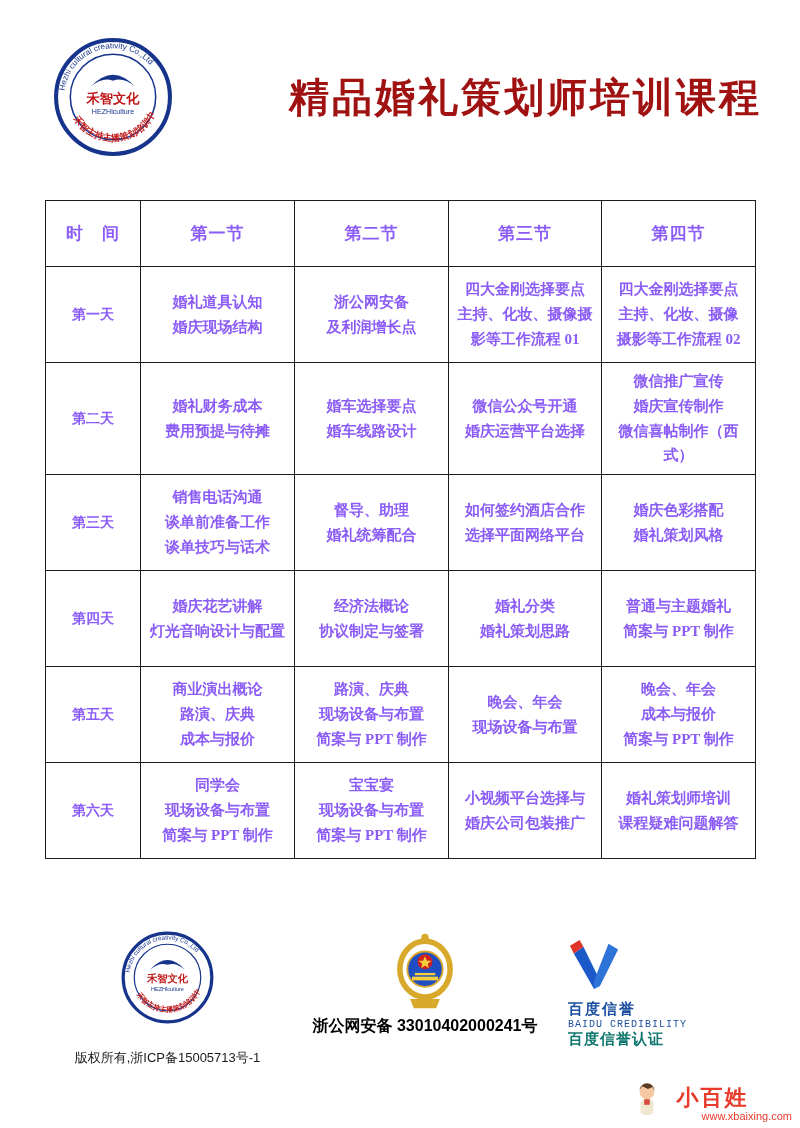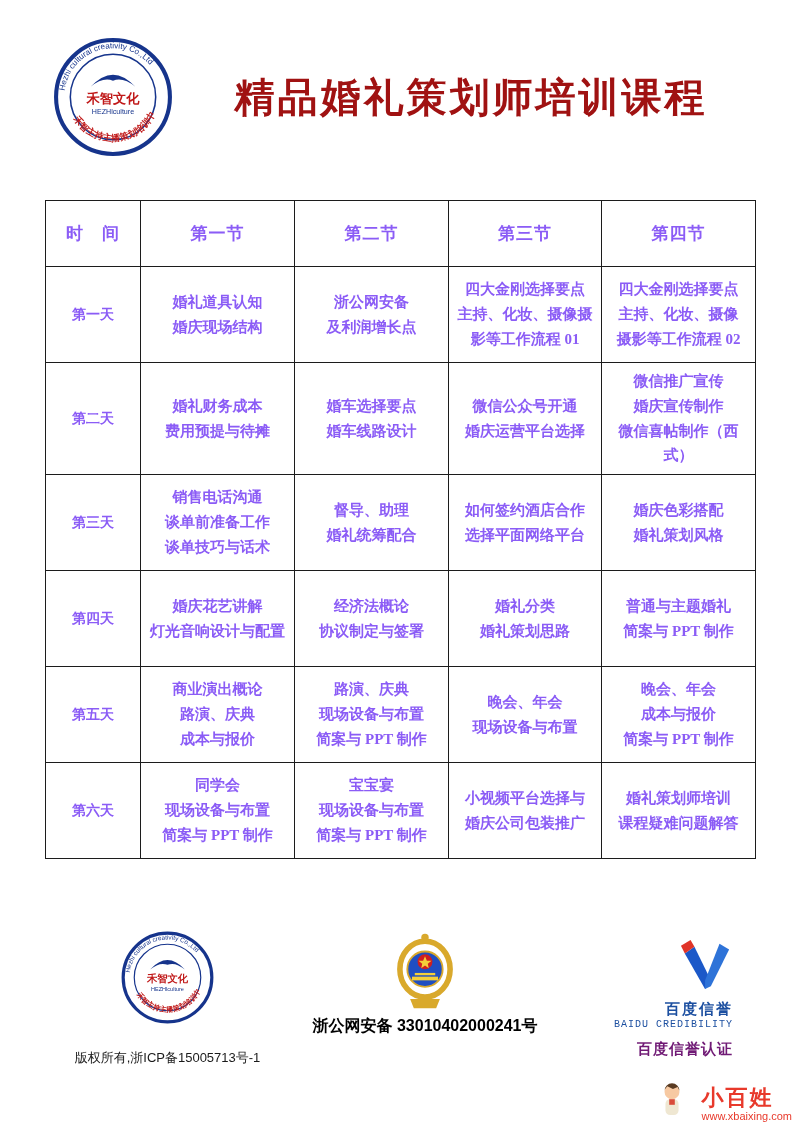--- a/index.html
+++ b/index.html
@@ -5,21 +5,21 @@
   * { margin:0; padding:0; box-sizing:border-box; }
   body { background:#888; font-family:"Liberation Serif","DejaVu Serif",serif; }
   .page {
     position:relative; width:800px; height:1128px; margin:0 auto;
     background:#ffffff; overflow:hidden;
   }
 
   
   .header { position:absolute; top:36px; left:52px; right:38px; display:flex; align-items:center; }
   .page-title {
-    flex:1; text-align:center; font-size:40px; font-weight:bold;
+    flex:1; text-align:right; font-size:40px; font-weight:bold;
     color:#a01212; letter-spacing:3px; padding-left:6px; white-space:nowrap;font-family:Liberation Serif, serif;
   }
 
   
   table.schedule {
     position:absolute; top:200px; left:45px; width:710px;
     border-collapse:collapse; table-layout:fixed;
     color:#8b5cf6;
   }
   .schedule th, .schedule td {
@@ -27,39 +27,39 @@
     padding:6px 4px;
   }
   .schedule thead th { height:66px; font-size:17px; font-weight:bold; letter-spacing:1px; }
   .schedule tbody td { height:96px; font-size:15px; font-weight:bold; line-height:1.65; }
   .schedule td.cell { white-space:pre-line; }
   .schedule td.day { font-size:14px; }
 
   
   .footer-left  { position:absolute; left:70px;  top:930px; width:195px; text-align:center; }
   .footer-center{ position:absolute; left:300px; top:932px; width:250px; text-align:center; }
-  .footer-right { position:absolute; left:568px; top:938px; width:165px; text-align:right; }
+  .footer-right { position:absolute; left:568px; top:938px; width:165px; text-align:left; }
 
   .copyright-text {
     margin-top:20px; font-family:"Liberation Sans",sans-serif;
     font-size:13px; color:#1a1a1a;
   }
   .police-text {
     font-family:"Liberation Sans",sans-serif;
     font-size:16px; font-weight:bold; color:#000;
   }
   .baidu-cn { margin-top:4px; font-size:15px; font-weight:bold; color:#1c4fa0; letter-spacing:2px; }
   .baidu-en { font-size:10px; color:#1c4fa0; letter-spacing:1px; font-family:Liberation Mono, monospace; }
-  .baidu-caption { margin-top:10px; font-size:15px; font-weight:bold; color:#701a75; letter-spacing:1px; }
+  .baidu-caption { font-size:15px; font-weight:bold; color:#0f766e; letter-spacing:1px; }
 
   
   .watermark { position:absolute; right:8px; bottom:6px; display:flex; align-items:flex-end; gap:16px; }
   .wm-text { text-align:left; line-height:1.1; }
   .wm-name { font-size:22px; font-weight:bold; color:#e8392b; letter-spacing:2px; }
-  .wm-url  { font-size:11px; color:#e8392b; font-family:"Liberation Sans",sans-serif; }
+  .wm-url  { font-size:11px; color:#e8392b; font-family:"Liberation Sans",sans-serif;margin-left:25px; }
 </style>
 </head>
 <body>
 
 <div class="page">
 
   <div class="header">
     <svg viewBox="0 0 120 120" width="122" height="122">
       <circle cx="60" cy="60" r="56" fill="#ffffff" stroke="#16348c" stroke-width="4"></circle>
       <circle cx="60" cy="60" r="42" fill="#ffffff" stroke="#16348c" stroke-width="1.5"></circle>

